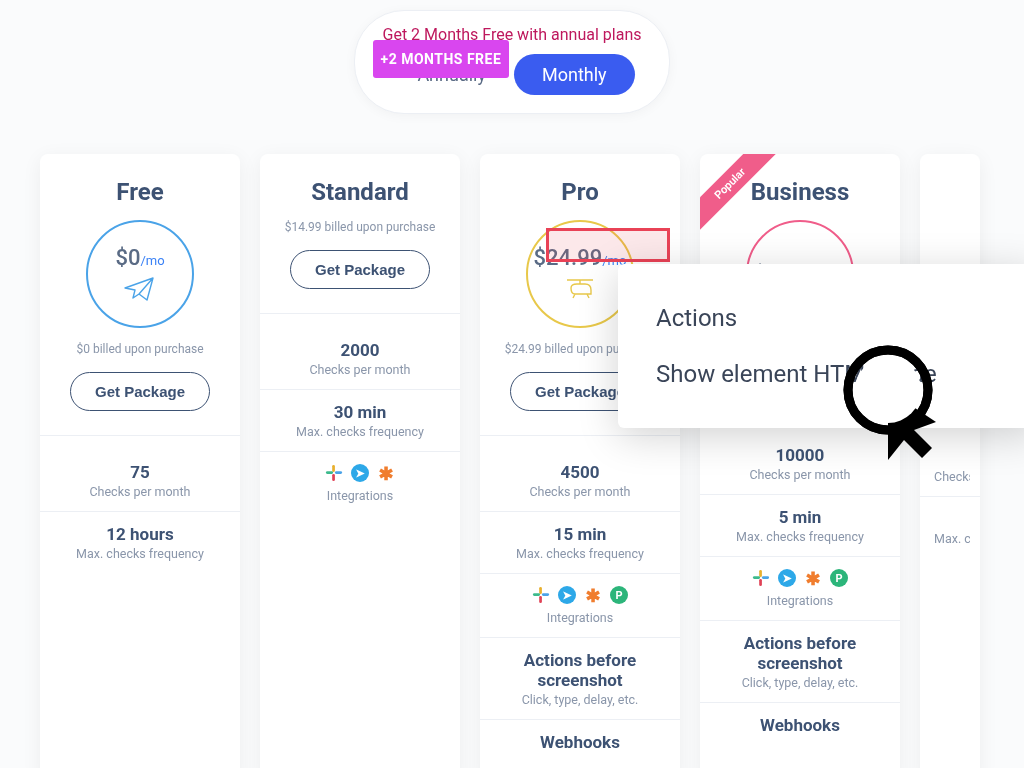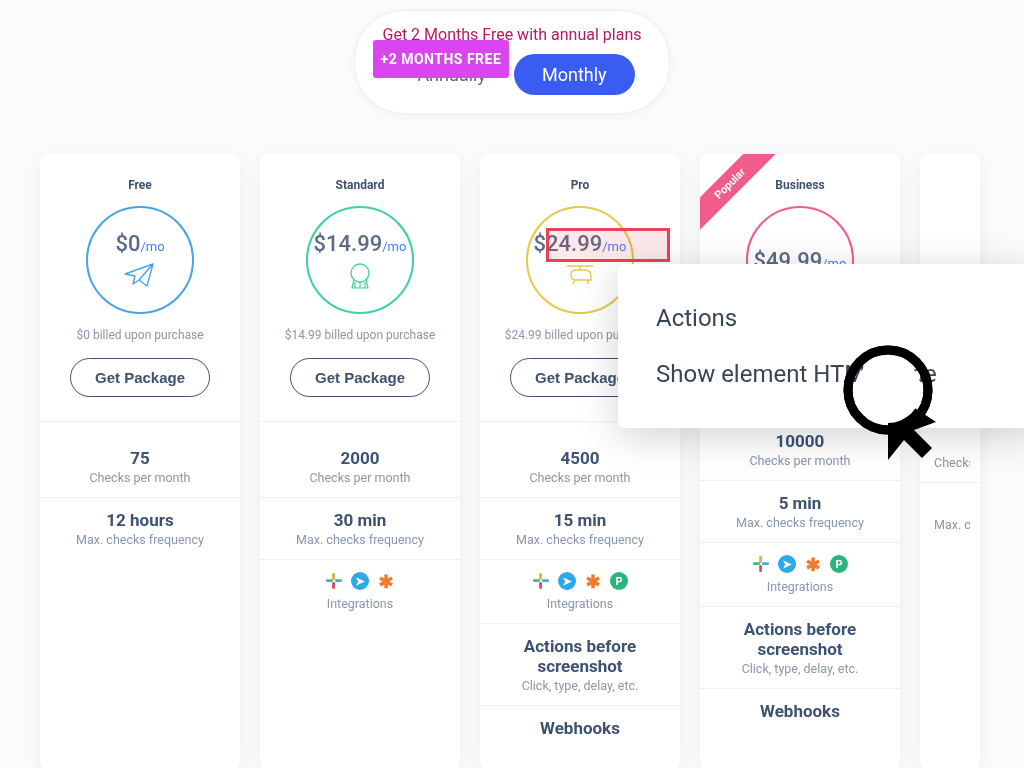--- a/index.html
+++ b/index.html
@@ -72,21 +72,21 @@
   box-shadow: 0 4px 20px rgba(0,0,0,0.06);
   width: 200px;
   flex: 0 0 200px;
   padding: 24px 0 20px;
   text-align: center;
   position: relative;
   overflow: hidden;
 }
 .card-title {
   color: #3d5273;
-  font-size: 12px;
+  font-size: 24px;
   font-weight: 700;
   margin-bottom: 14px;
 }
 .price-circle {
   width: 108px;
   height: 108px;
   border-radius: 50%;
   border: 2px solid #ccc;
   margin: 0 auto 14px;
   display: flex;
@@ -259,29 +259,20 @@
       <div class="feat-small">Checks per month</div>
     </div>
     <div class="feat-block">
       <div class="feat-big">12 hours</div>
       <div class="feat-small">Max. checks frequency</div>
     </div>
   </div>
 
   <div class="card">
     <div class="card-title">Standard</div>
-    <div class="price-circle green">
-      <div><span class="price-text">$14.99</span><span class="price-per">/mo</span></div>
-      <div class="price-icon">
-        <svg width="30" height="28" viewBox="0 0 30 28">
-            <circle cx="15" cy="11" r="9" fill="none" stroke="#3dd19c" stroke-width="1.3"></circle>
-            <path d="M9 17 L7 26 L23 26 L21 17 M10 26 L10 20 M15 26 L15 20 M20 26 L20 20" fill="none" stroke="#3dd19c" stroke-width="1.2"></path>
-          </svg>
-      </div>
-    </div>
     <div class="billed">$14.99 billed upon purchase</div>
     <button class="cta">Get Package</button>
     <div class="divider"></div>
     <div class="feat-block">
       <div class="feat-big">2000</div>
       <div class="feat-small">Checks per month</div>
     </div>
     <div class="feat-block">
       <div class="feat-big">30 min</div>
       <div class="feat-small">Max. checks frequency</div>

